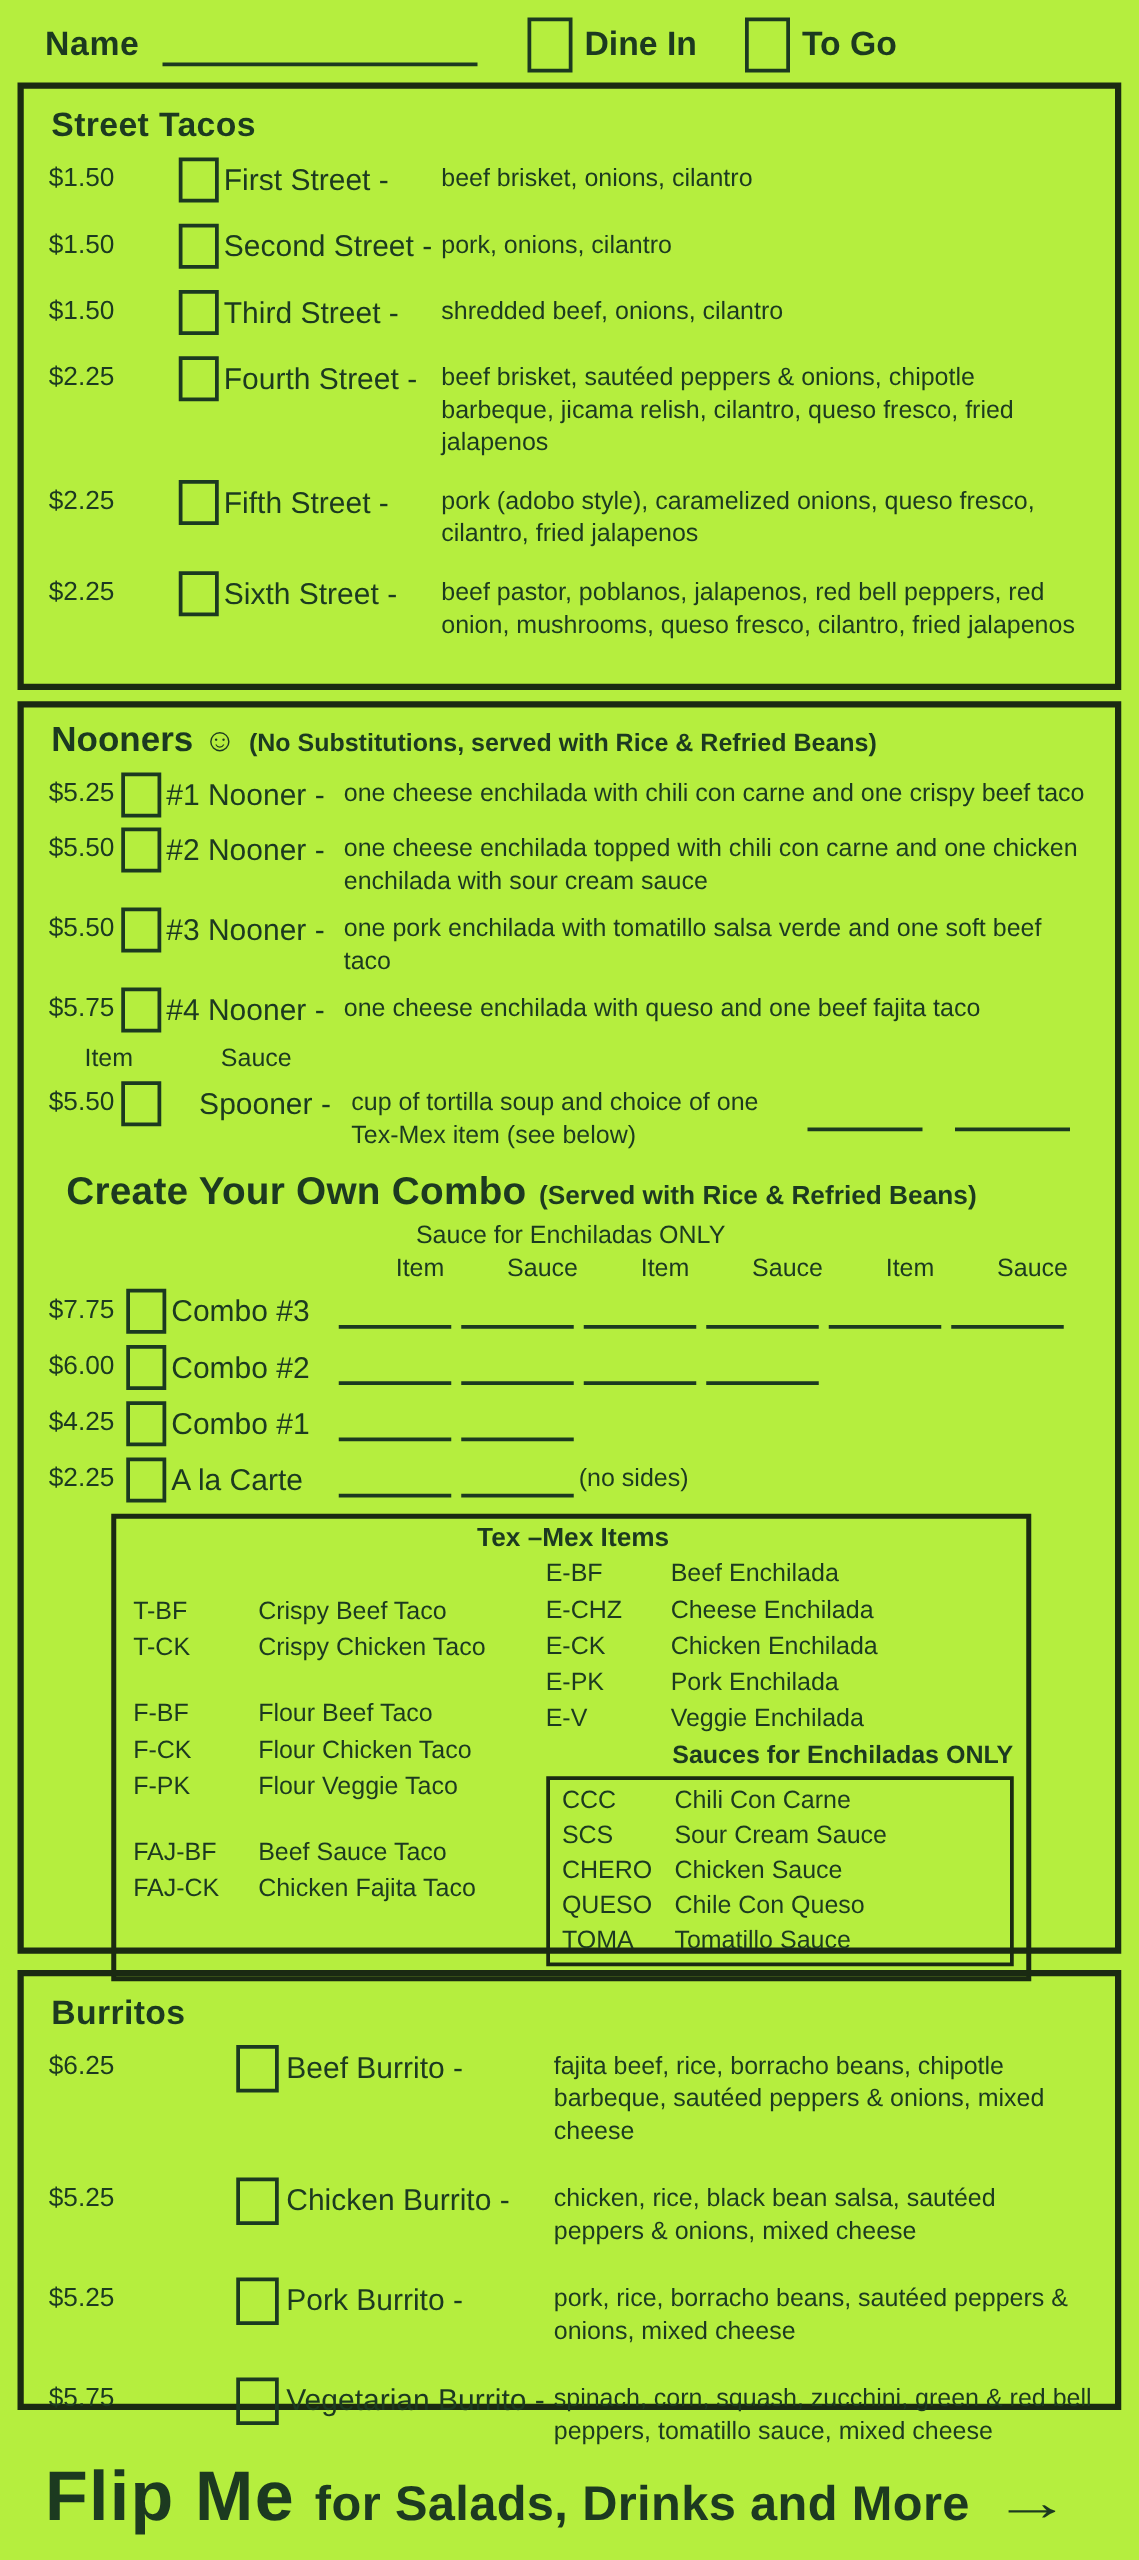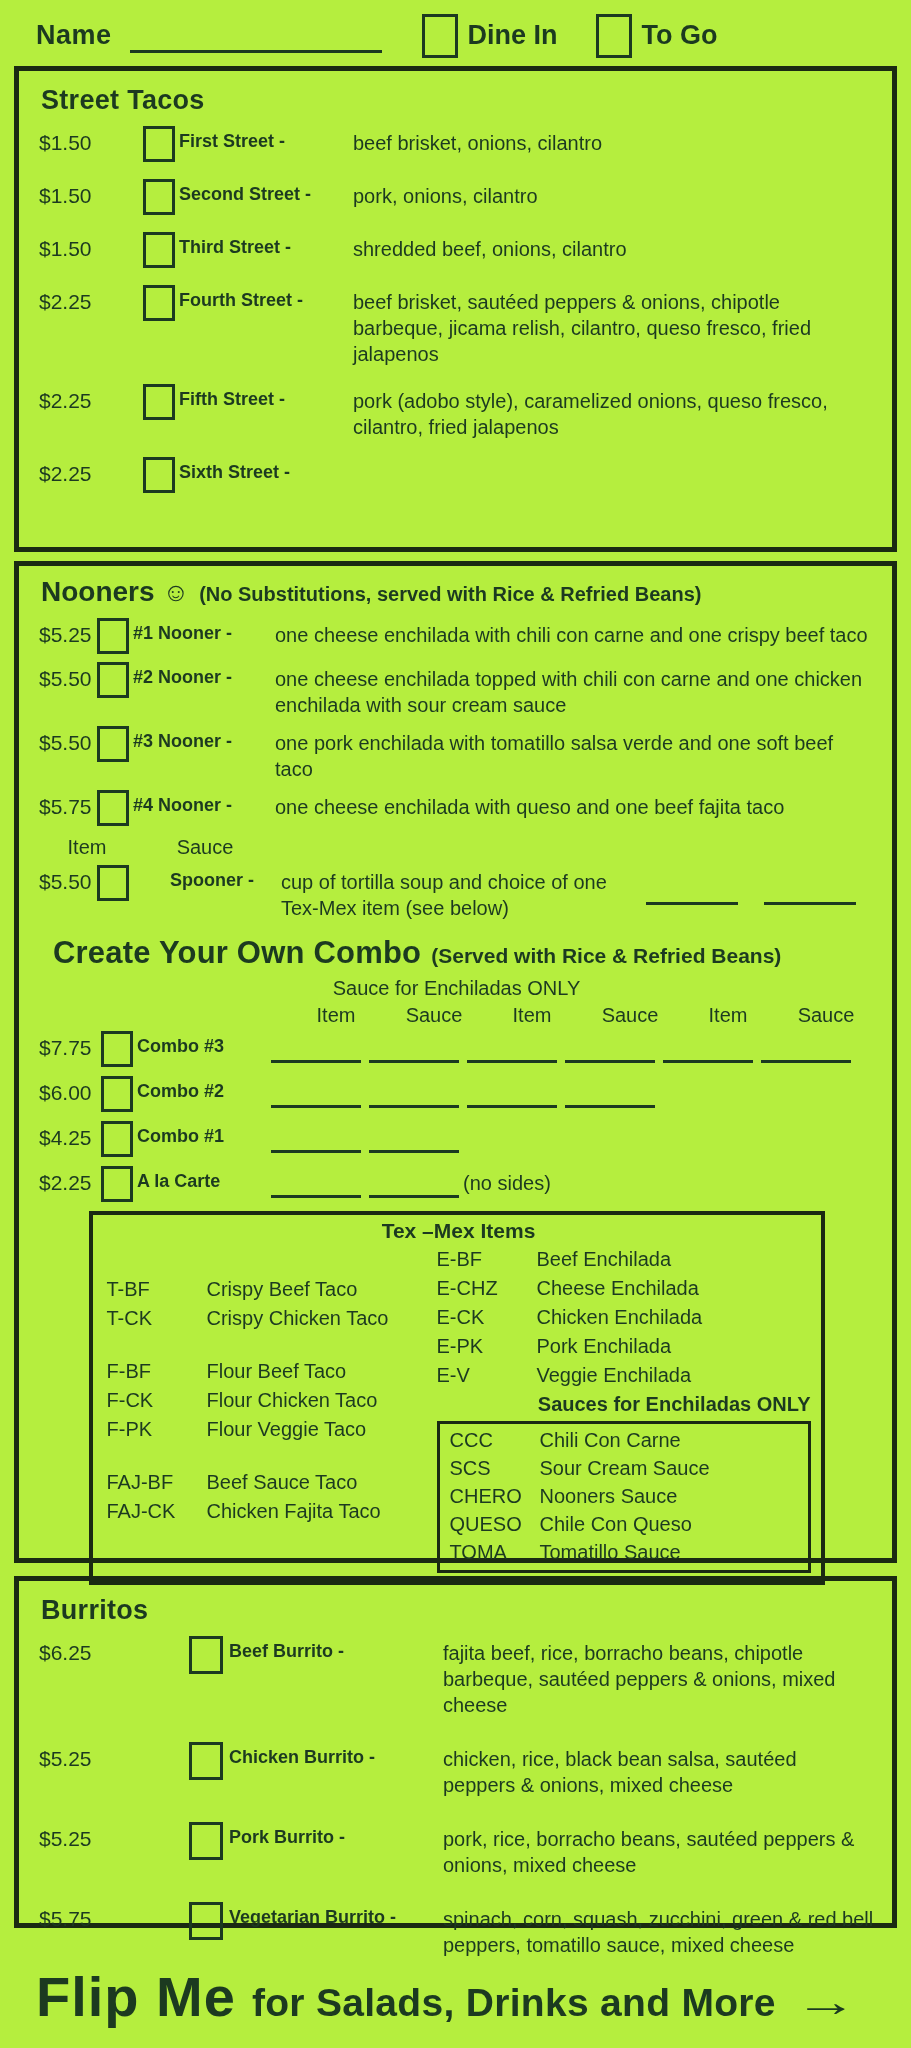--- a/index.html
+++ b/index.html
@@ -25,21 +25,21 @@
   .box1{margin-top:8px;padding:10px 18px 8px 20px;height:486px;}
   .box2{margin-top:9px;padding:8px 18px 10px 20px;height:1002px;}
   .box3{margin-top:13px;padding:10px 18px 8px 20px;height:352px;}
 
   .sec-title{font-size:27px;font-weight:700;letter-spacing:.3px;margin:4px 0 10px 2px;}
 
   
   .row{display:flex;align-items:flex-start;}
   .price{flex:none;font-size:21px;padding-top:5px;}
   .cb.item{width:32px;height:36px;}
-  .label{flex:none;font-size:18px;padding-top:5px;white-space:nowrap;font-weight:bold;}
+  .label{flex:none;font-size:24px;padding-top:5px;white-space:nowrap;}
   .desc{flex:1;font-size:20px;line-height:26px;padding-top:4px;}
 
   
   .street{margin-bottom:17px;}
   .street .price{width:104px;}
   .street .label{width:174px;margin-left:4px;}
 
   
   .noon{margin-bottom:8px;}
   .noon .price{width:58px;}
@@ -147,20 +147,21 @@
     <div class="row street">
       <span class="price">$2.25</span>
       <span class="cb item"></span>
       <span class="label">Fifth Street -</span>
       <span class="desc">pork (adobo style), caramelized onions, queso fresco, cilantro, fried jalapenos</span>
     </div>
     <div class="row street">
       <span class="price">$2.25</span>
       <span class="cb item"></span>
       <span class="label">Sixth Street -</span>
+      <span class="desc">beef pastor, poblanos, jalapenos, red bell peppers, red onion, mushrooms, queso fresco, cilantro, fried jalapenos</span>
     </div>
   </div>
 
   <div class="box box2">
 
     <div class="noon-head">
       <span class="noon-title">Nooners</span>
       <span class="smiley">☺</span>
       <span class="noon-sub">(No Substitutions, served with Rice &amp; Refried Beans)</span>
     </div>
@@ -326,21 +327,21 @@
             <div class="tm-row">
                 <span class="tm-code">CCC</span>
                 <span>Chili Con Carne</span>
               </div>
             <div class="tm-row">
                 <span class="tm-code">SCS</span>
                 <span>Sour Cream Sauce</span>
               </div>
             <div class="tm-row">
                 <span class="tm-code">CHERO</span>
-                <span>Nooners Sauce</span>
+                <span>Chicken Sauce</span>
               </div>
             <div class="tm-row">
                 <span class="tm-code">QUESO</span>
                 <span>Chile Con Queso</span>
               </div>
             <div class="tm-row">
                 <span class="tm-code">TOMA</span>
                 <span>Tomatillo Sauce</span>
               </div>
           </div>

